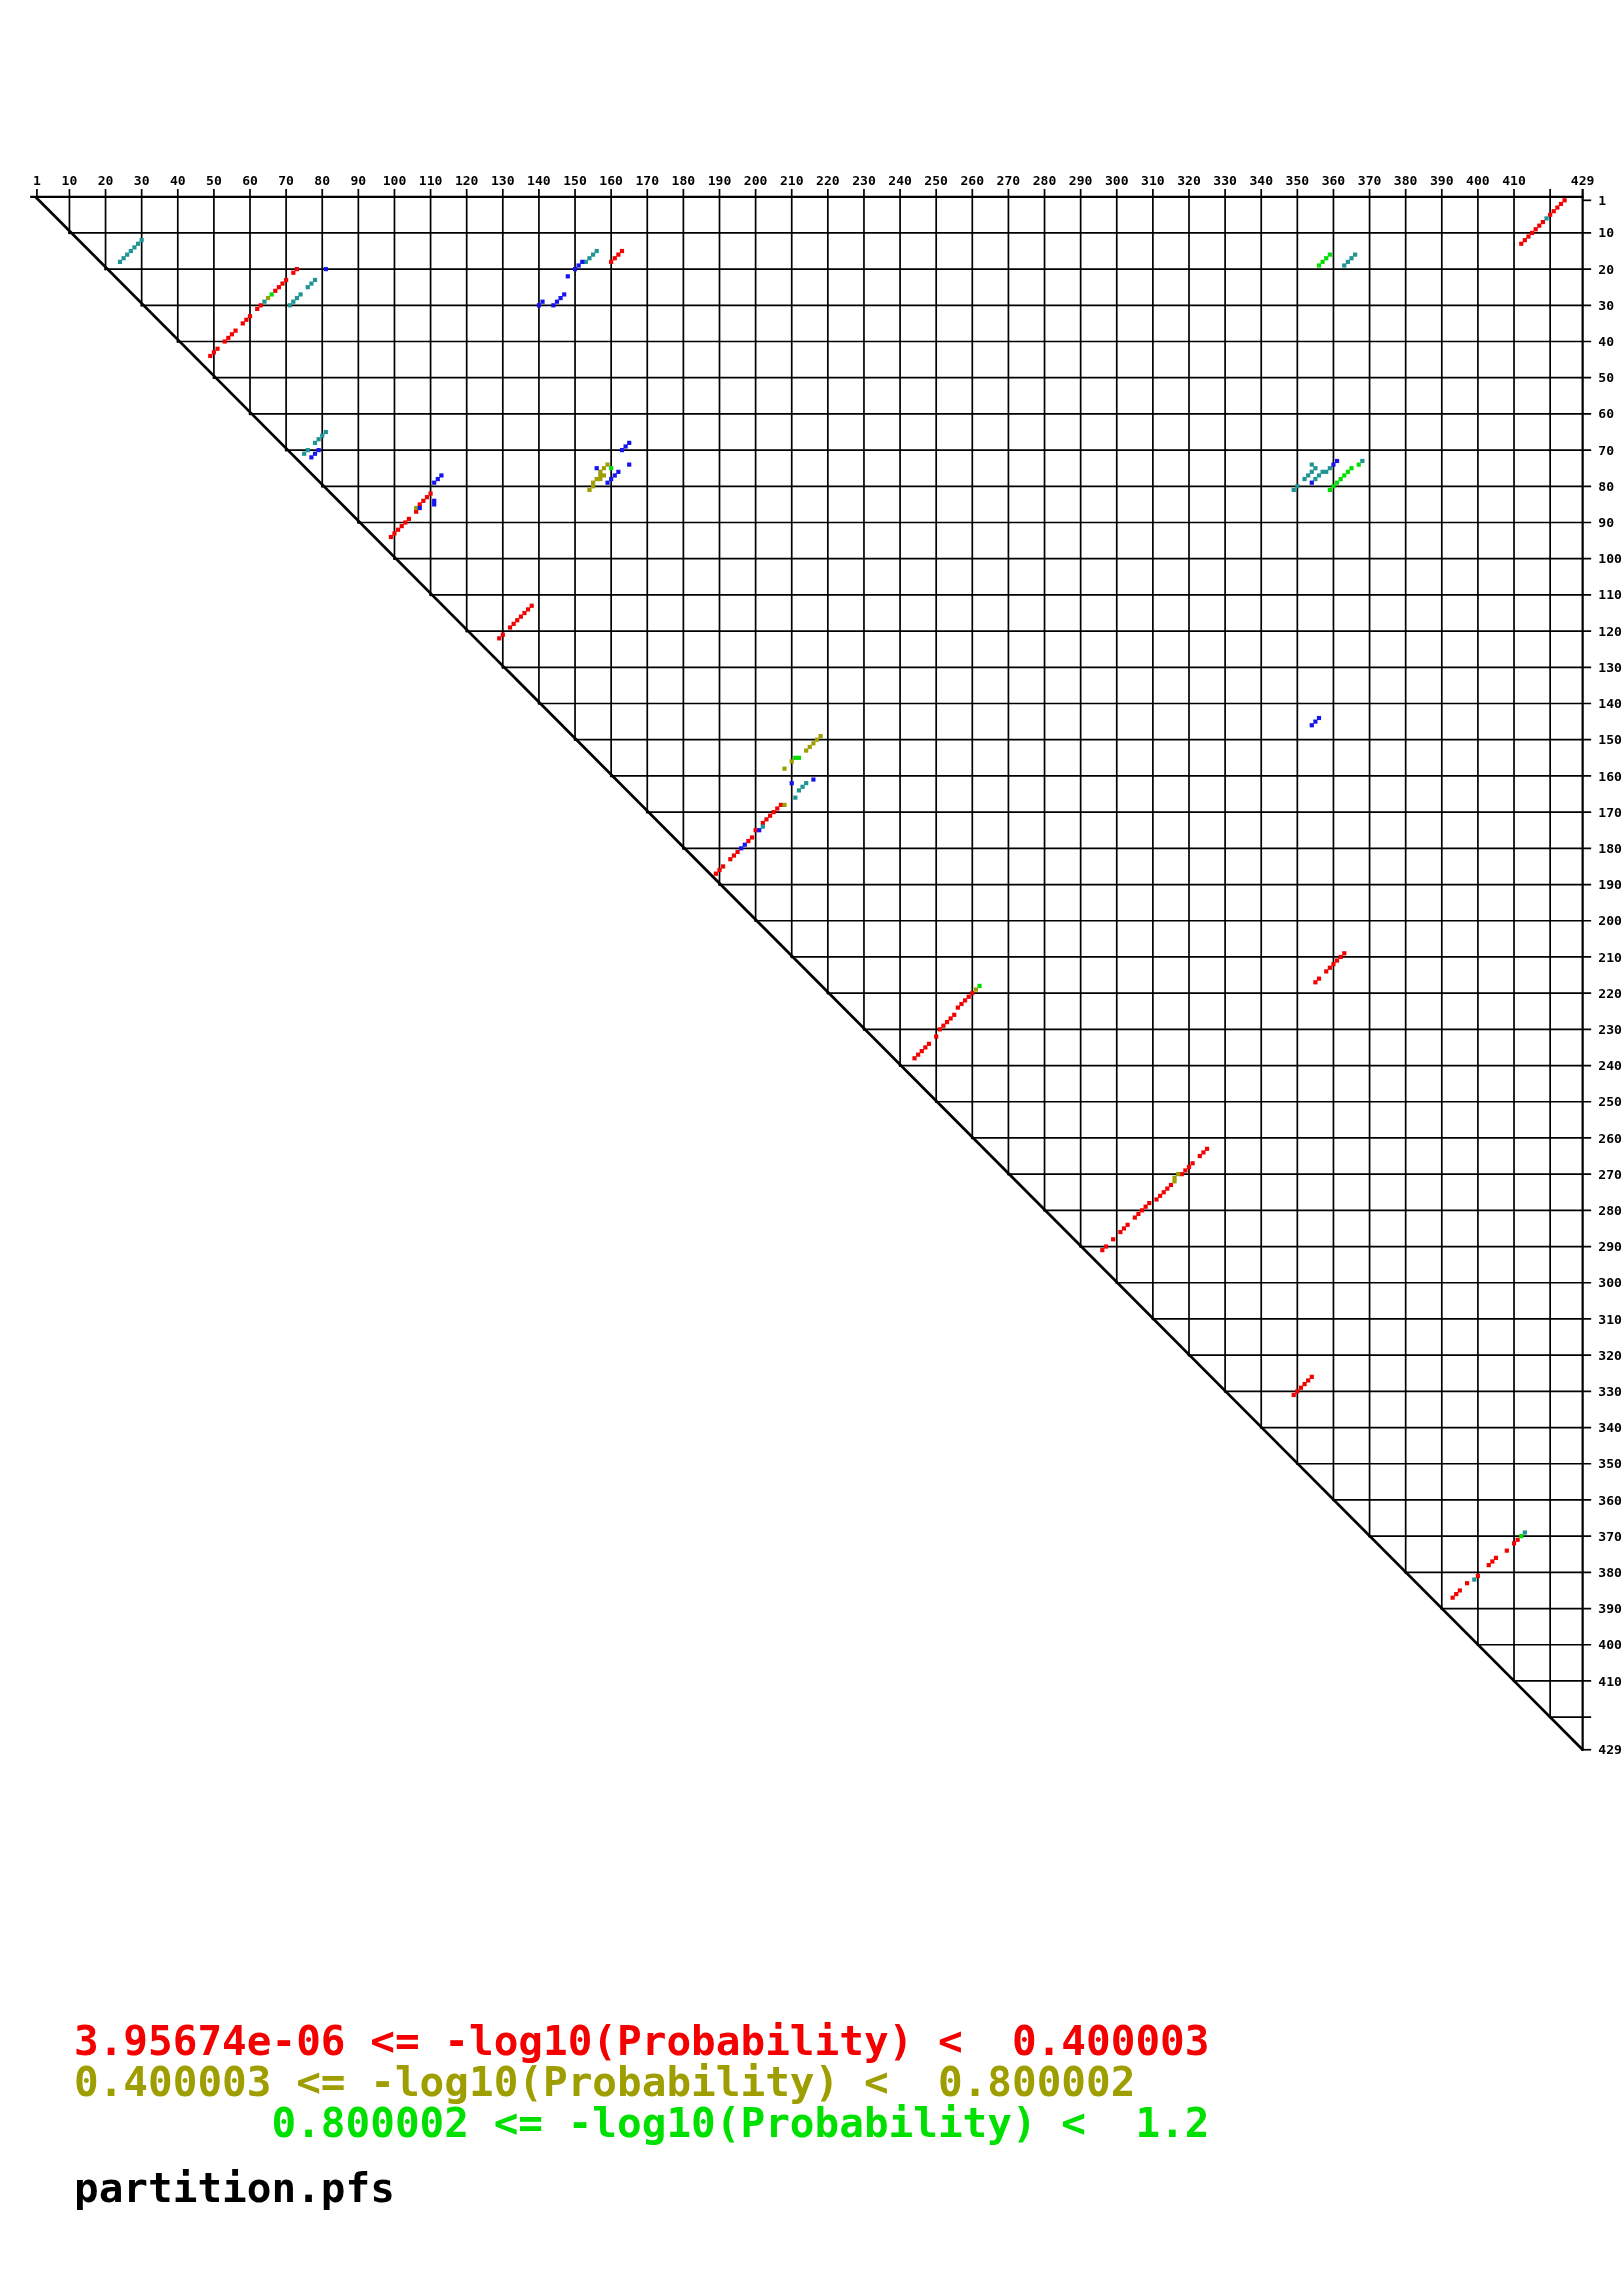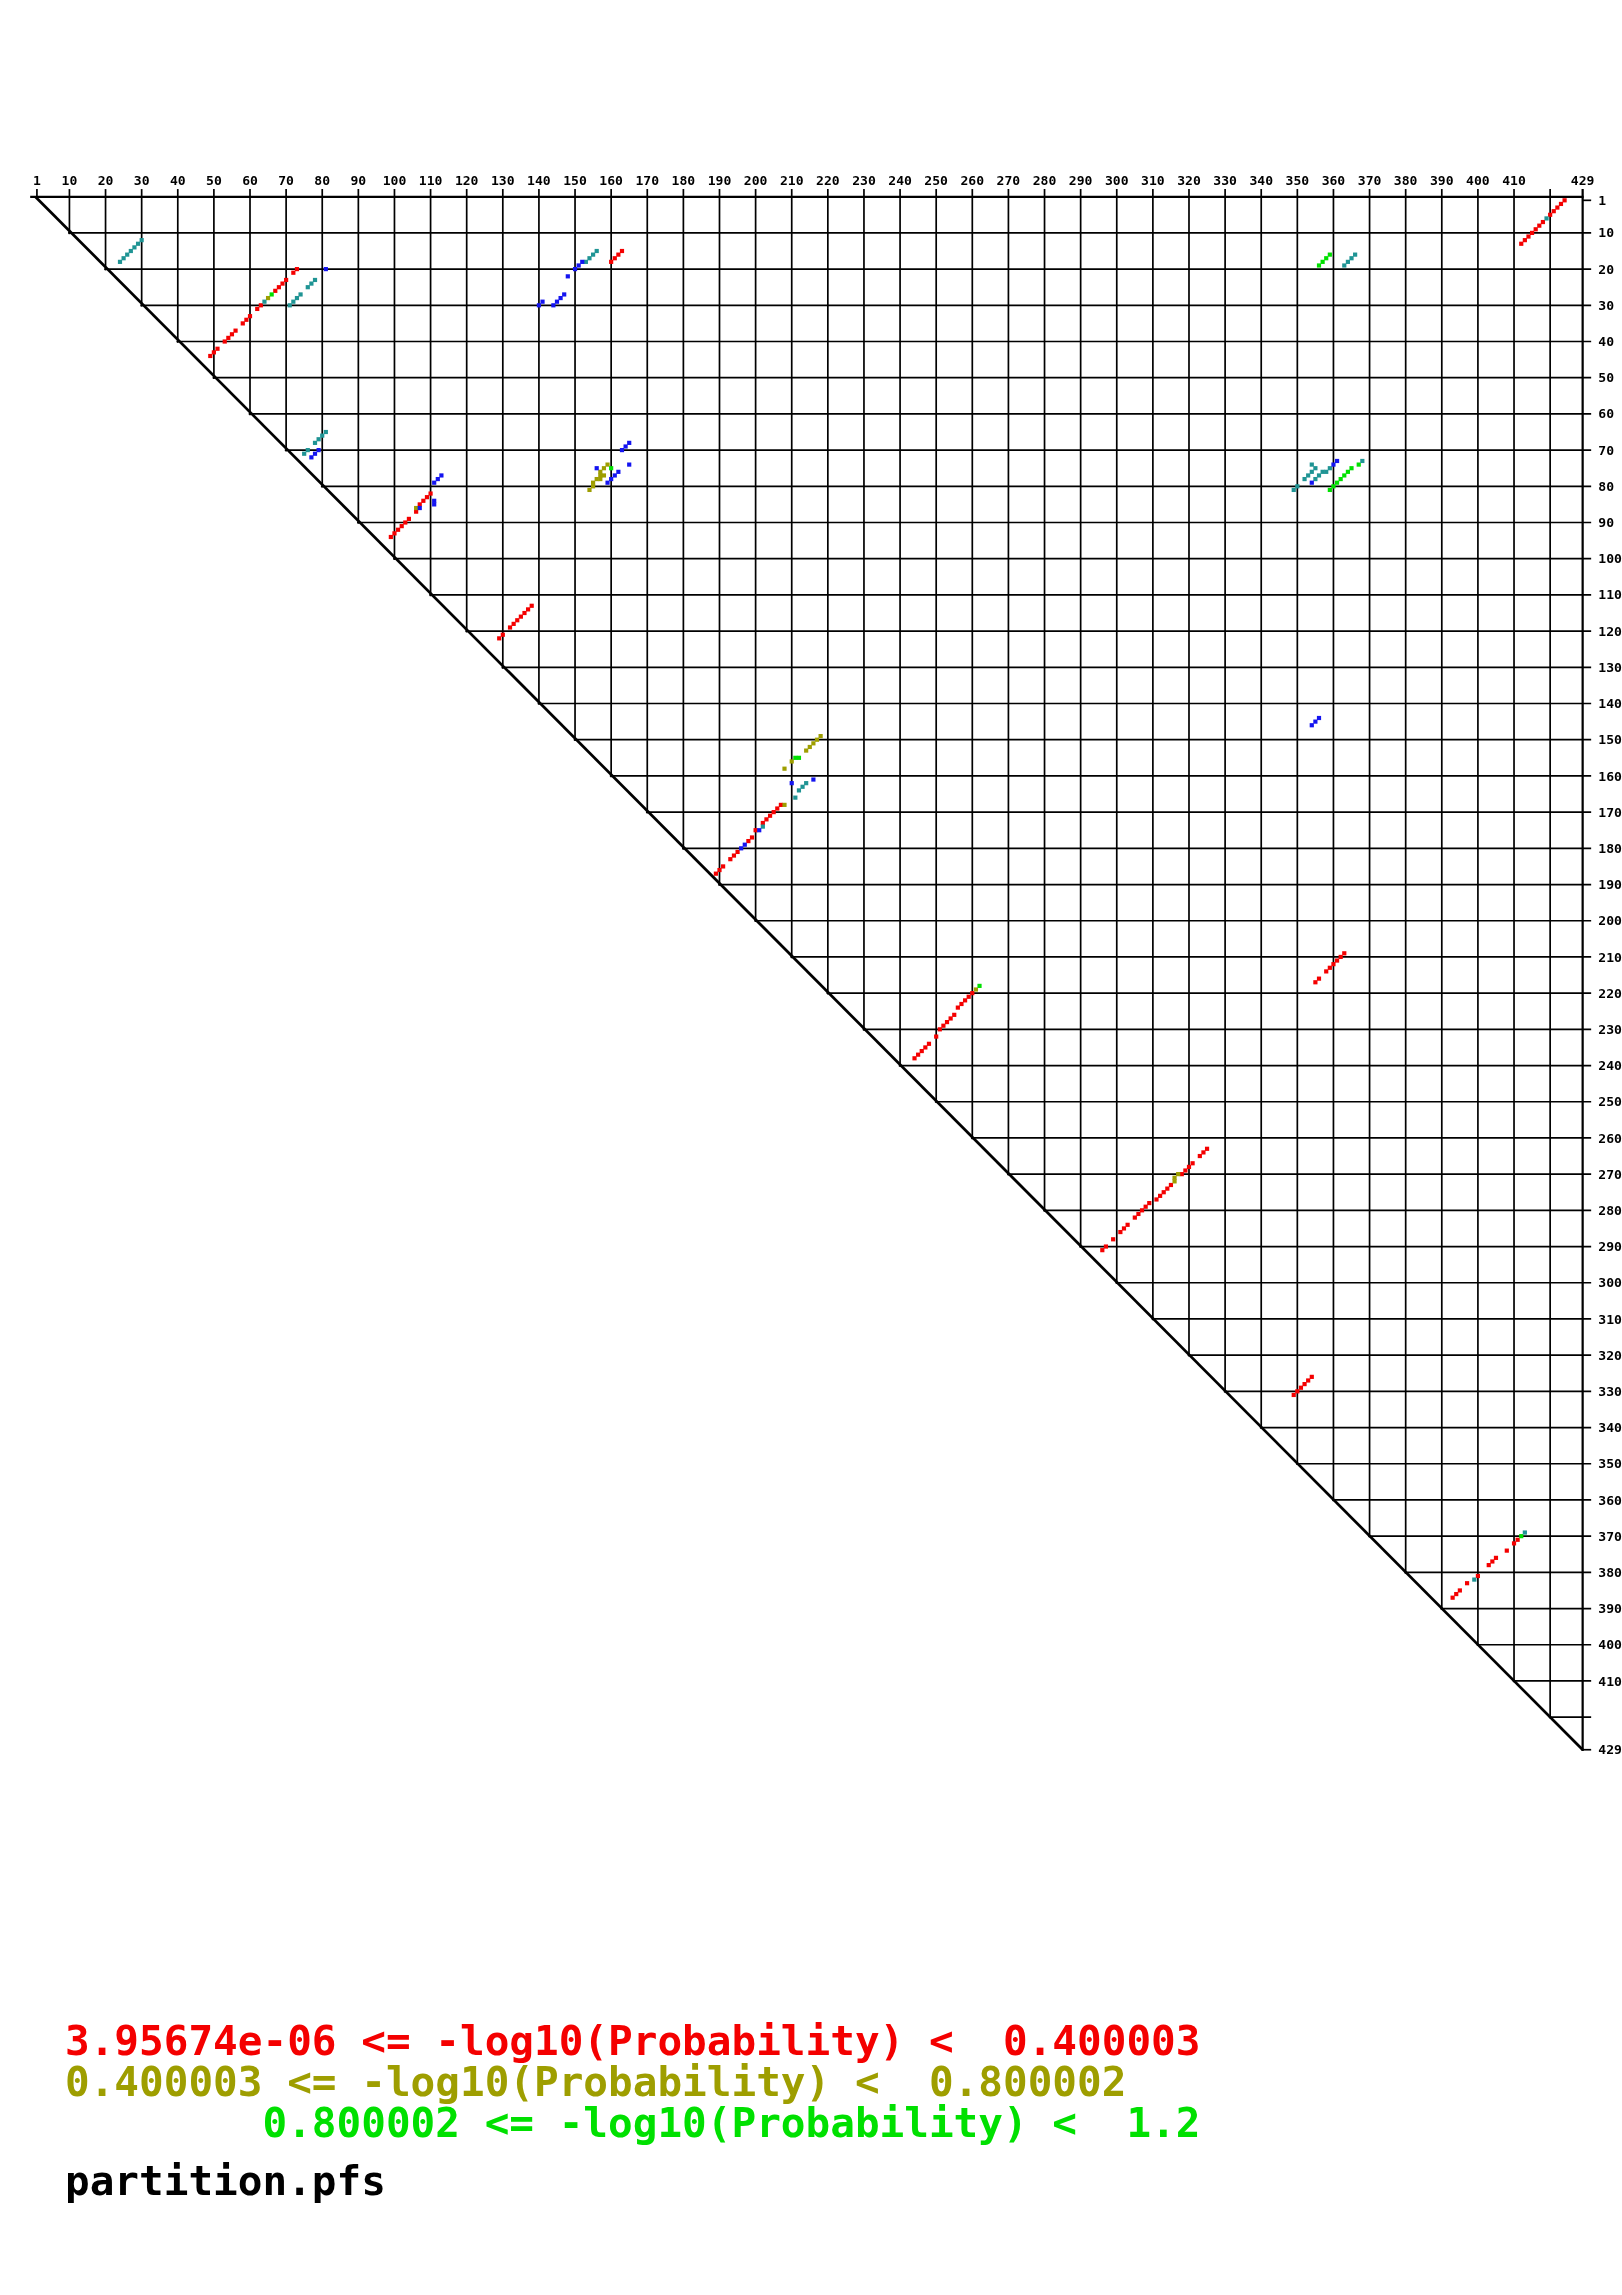--- a/index.html
+++ b/index.html
@@ -1,22 +1,22 @@
 <!DOCTYPE html>
 <html style="font-size:10.5px"><head>
 <meta charset="utf-8">
 <style>
   html,body{margin:0;padding:0;background:#ffffff;}
   .page{position:relative;width:1622px;height:2295px;background:#ffffff;overflow:hidden;
         font-family:"DejaVu Sans Mono", monospace;}
   .plot-svg{position:absolute;left:0;top:0;}
-  .legend{position:absolute;left:65px;top:2021px;}
+  .legend{position:absolute;left:74px;top:2021px;}
   .legend-line{font-size:41px;line-height:41px;font-weight:bold;white-space:pre;
                font-family:"DejaVu Sans Mono", monospace;}
-  .legend-filename{margin-top:17px;color:#000000;}
+  .legend-filename{margin-top:24px;color:#000000;}
 </style>
 </head>
 <body>
 
 <div class="page">
 
   <svg class="plot-svg" width="1622" height="2295" viewBox="0 0 2479 3508">
     <g id="grid-layer">
         <line x1="105.9827" y1="289" x2="105.9827" y2="358.00149999999996" stroke="#000000" stroke-width="2.6"></line>
         <line x1="161.1857" y1="289" x2="161.1857" y2="413.3365" stroke="#000000" stroke-width="2.6"></line>

